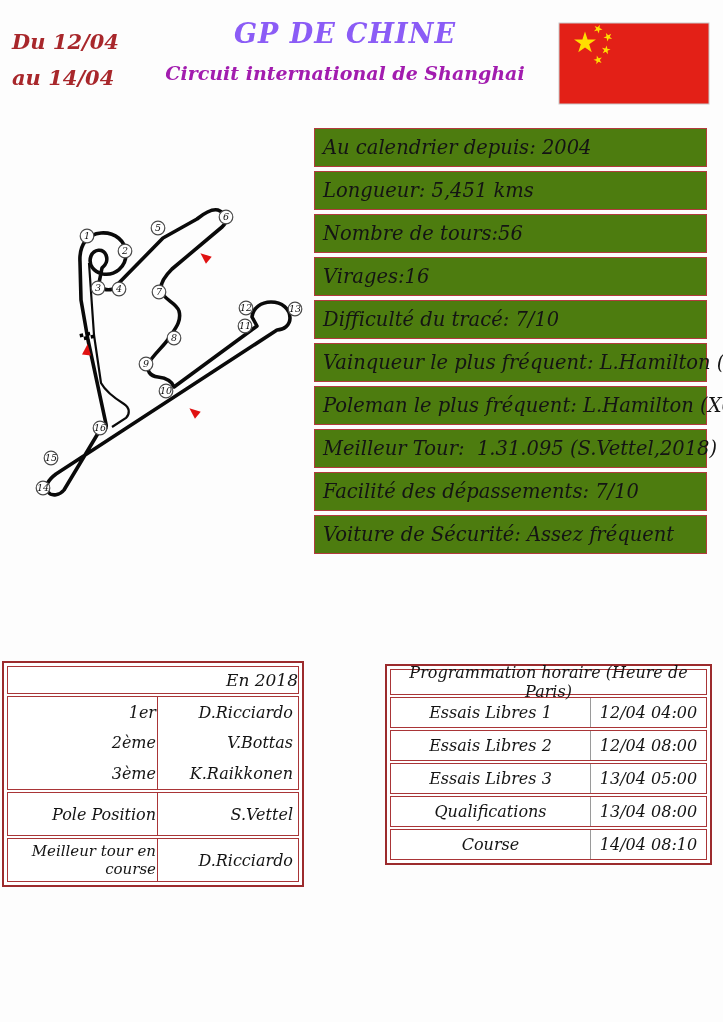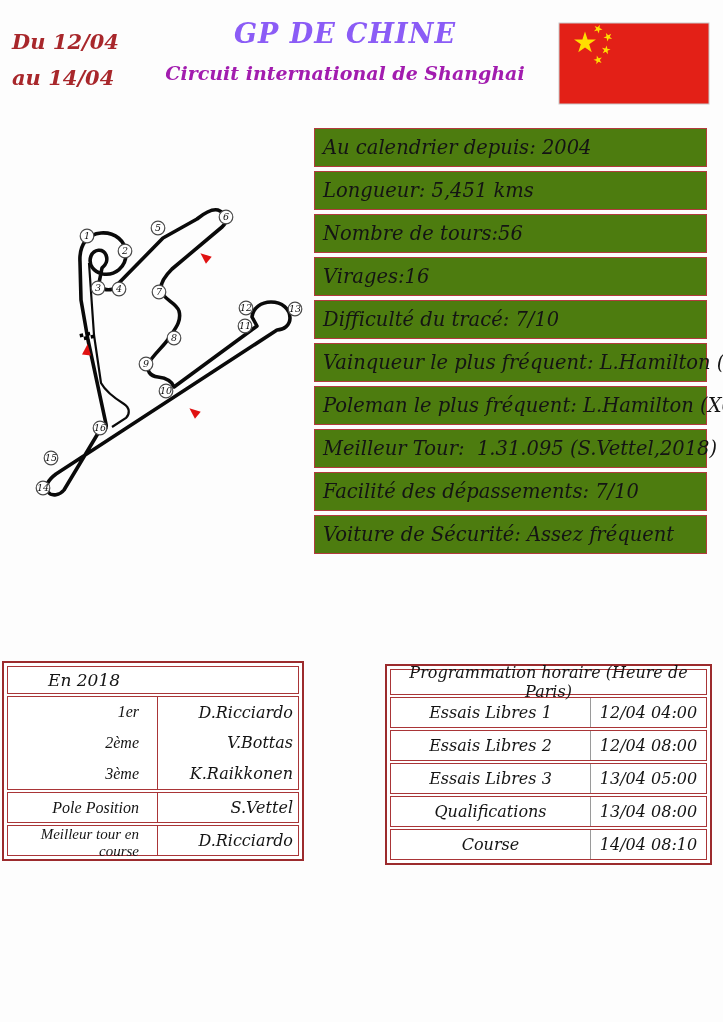--- a/index.html
+++ b/index.html
@@ -26,25 +26,25 @@
   
   .rtable{box-sizing:border-box;border:2px solid #9c2b2d;background:#fff;padding:1px;}
   .rrow{
     box-sizing:border-box;border:1px solid #a93537;margin:2px;display:flex;
     align-items:center;background:#fff;
   }
   .rrow .cell{box-sizing:border-box;height:100%;display:flex;flex-direction:column;justify-content:center;}
 
   
   .results{left:2px;top:661px;width:302px;}
-  .results .hdr{height:28px;justify-content:flex-start;text-align:center;display:flex;align-items:center;font-size:17px;padding-left:40px;}
+  .results .hdr{height:28px;justify-content:flex-end;text-align:center;display:flex;align-items:center;font-size:17px;padding-left:40px;}
   .results .podium-row{height:94px;align-items:stretch;}
-  .results .cell-pos{width:150px;border-right:1px solid #a93537;text-align:right;padding-right:18px;justify-content:space-around;font-family:Liberation Serif, serif;}
+  .results .cell-pos{width:150px;border-right:1px solid #a93537;text-align:right;padding-right:1px;justify-content:space-around;}
   .results .cell-drv{flex:1;text-align:right;padding-right:5px;justify-content:space-around;}
-  .results .one-line{height:31px;align-items:flex-end;}
+  .results .one-line{height:44px;align-items:flex-end;}
   .results .line{font-size:16px;}
 
   
   .schedule{left:385px;top:664px;width:327px;}
   .schedule .hdr{height:26px;display:flex;align-items:center;justify-content:flex-start;text-align:center;font-size:16px;}
   .schedule .srow{height:31px;align-items:stretch;}
   .schedule .cell-session{width:199px;text-align:center;font-size:16px;}
   .schedule .cell-time{flex:1;border-left:1px solid #9a9a9a;text-align:center;font-size:16px;}
 
   

